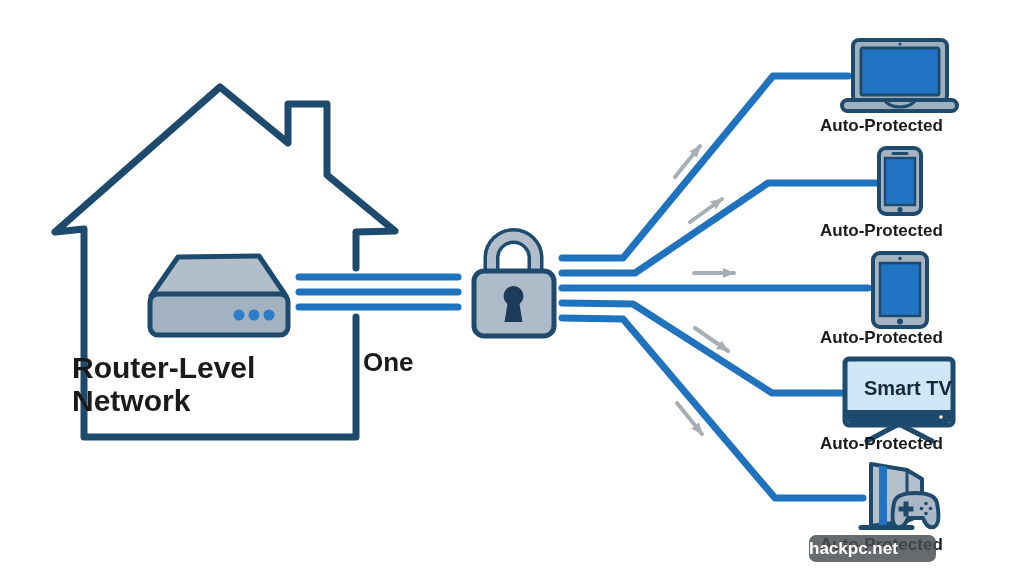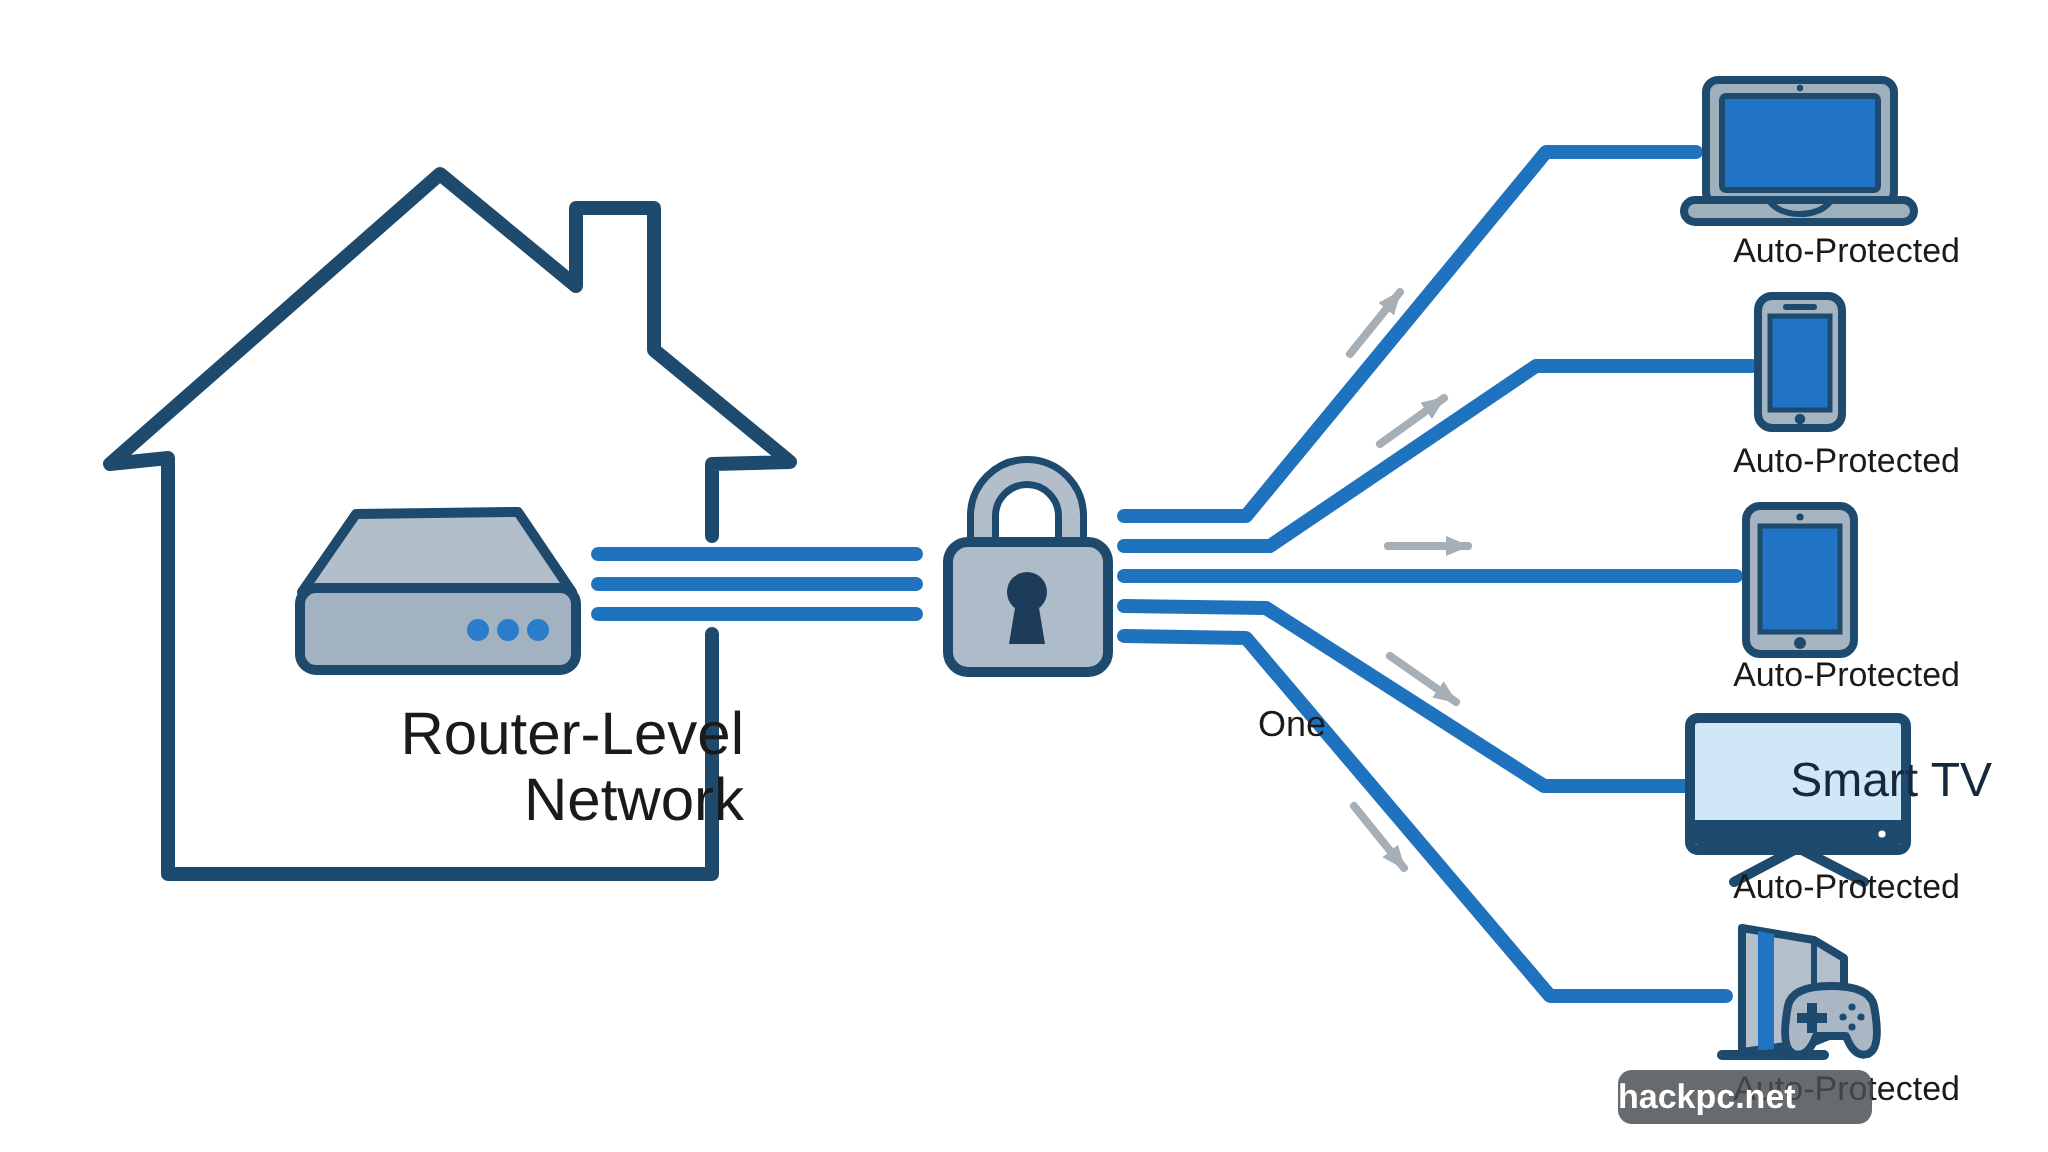--- a/index.html
+++ b/index.html
@@ -2,33 +2,33 @@
 <html><head>
 <meta charset="utf-8">
 <style>
   html,body{margin:0;padding:0;background:#fff;}
   .canvas{
     position:relative;width:1024px;height:576px;background:#ffffff;overflow:hidden;
     font-family:"Liberation Sans", sans-serif;
   }
   .canvas svg{position:absolute;left:0;top:0;}
   .label{
-    position:absolute;color:#1a1a1a;font-weight:400;text-align:right;
+    position:absolute;color:#1a1a1a;font-weight:700;text-align:left;
     white-space:nowrap;
   }
   .home-label{left:71px;top:197px;width:300px;font-size:29px;}
   .router-label{left:72px;top:351px;width:300px;font-size:30px;line-height:33px;}
-  .lock-label{left:363px;top:346px;width:300px;font-size:18px;line-height:32px;}
+  .lock-label{left:363px;top:346px;width:300px;font-size:26px;line-height:32px;}
   .status-label{left:820px;width:160px;font-size:17px;line-height:22px;}
   .status-laptop{top:115px;}
   .status-phone{top:220px;}
   .status-tablet{top:327px;}
   .status-tv{top:433px;}
   .status-console{top:534px;}
-  .tv-label{left:888px;top:377px;width:108px;font-size:24px;color:#16293c;}
+  .tv-label{left:864px;top:377px;width:108px;font-size:20px;color:#16293c;}
   .watermark{
     position:absolute;left:809px;top:535px;width:127px;height:27px;
     background:rgba(73,77,81,0.83);border-radius:7px;color:#ffffff;
     font-size:17px;font-weight:700;line-height:27px;padding-left:0;
     box-sizing:border-box;text-align:left;
   }
 </style>
 </head>
 <body>
 

